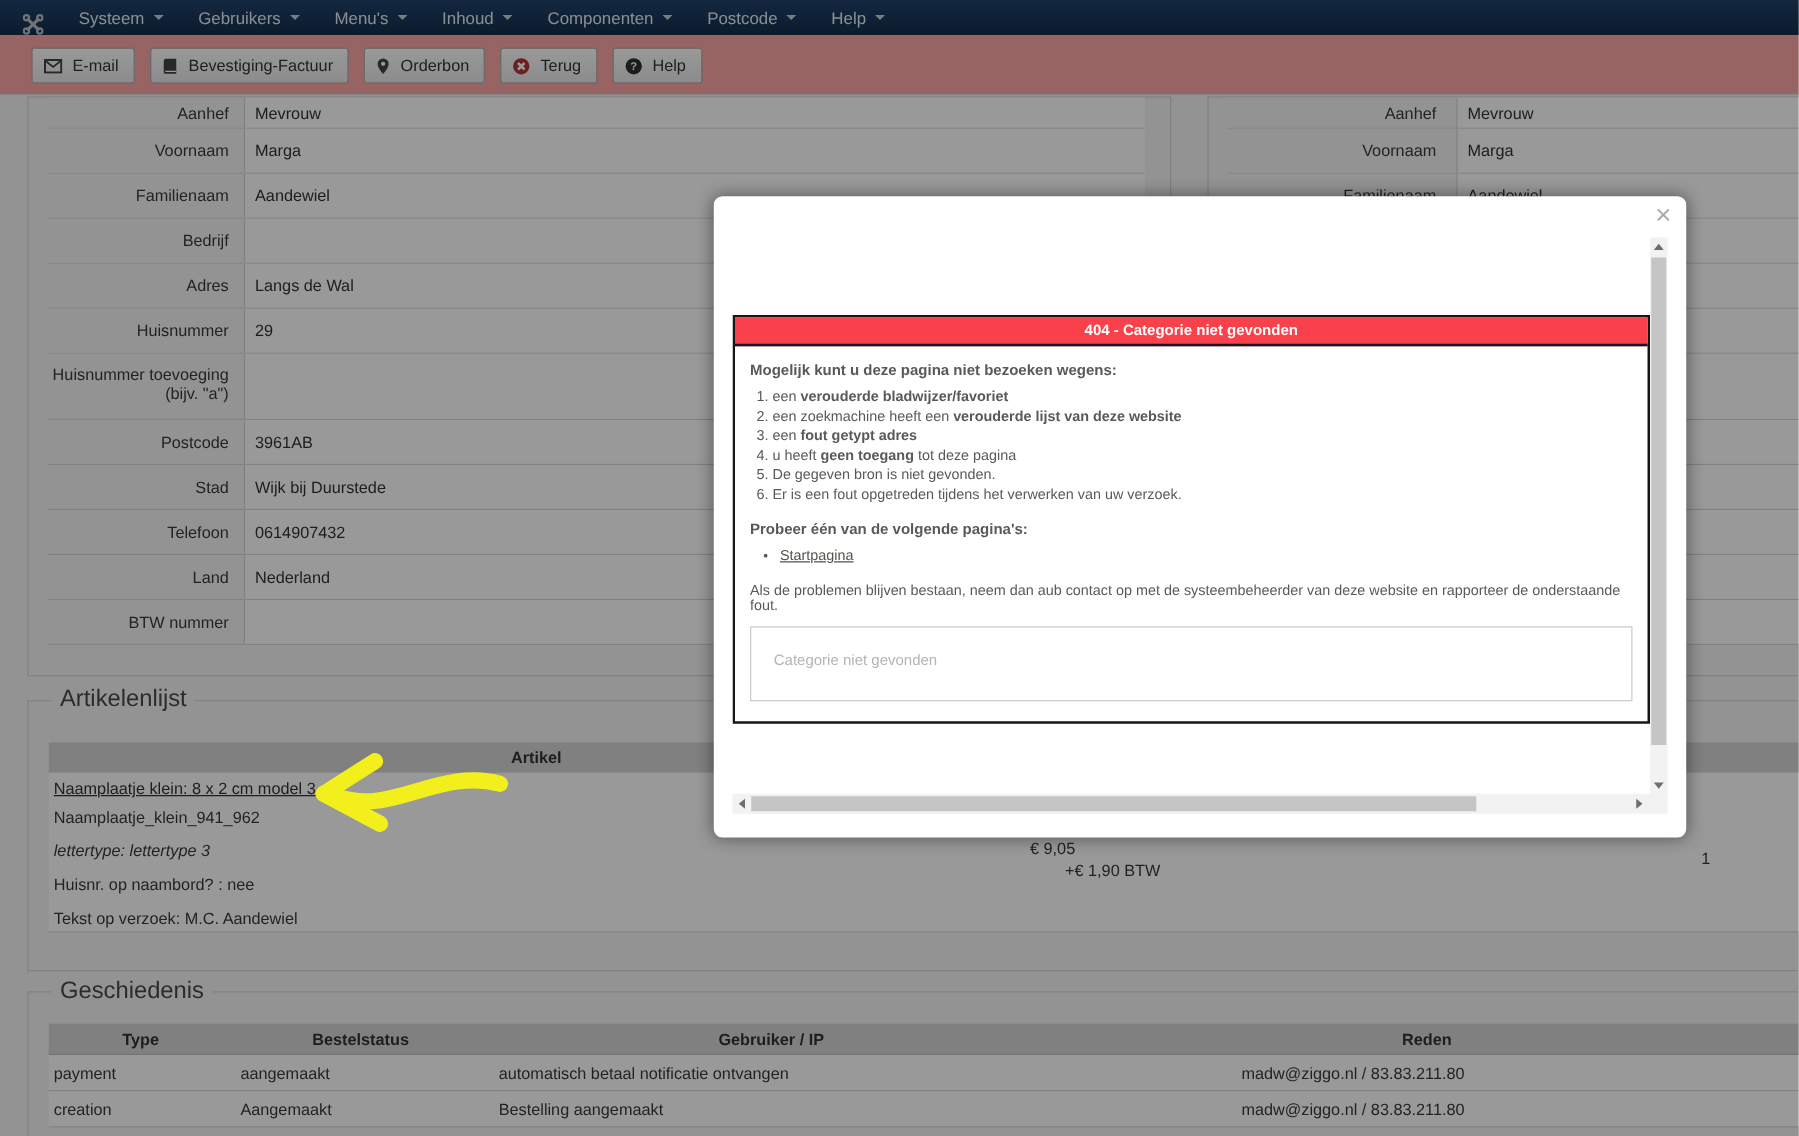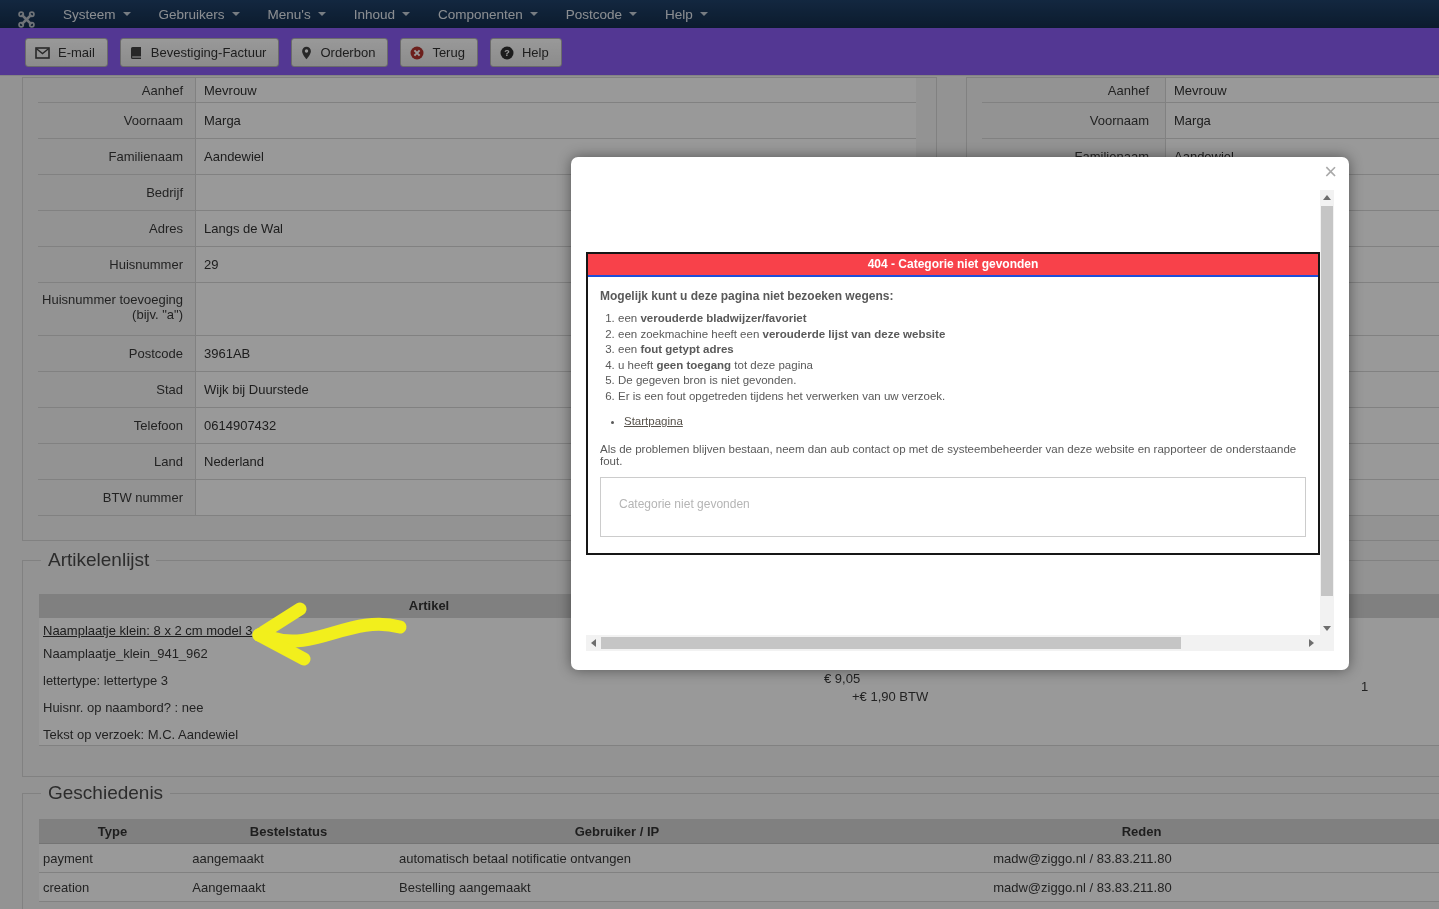--- a/index.html
+++ b/index.html
@@ -10,21 +10,21 @@
   }
   
   #navbar{position:absolute;top:0;left:0;right:0;height:28px;
     background:linear-gradient(#20426b,#142e4c);display:flex;align-items:flex-end;z-index:1;}
   #navbar .logo{margin:0 14px 0 18px;display:flex;align-items:center;}
   #navbar .navitem{display:flex;align-items:center;color:#e7ecf2;font-size:13.5px;
     padding:0 14px;height:28px;cursor:pointer;}
   .caret{display:inline-block;width:0;height:0;border-left:4px solid transparent;
     border-right:4px solid transparent;border-top:4px solid #c7d0da;margin-left:7px;}
   
-  #toolbar{position:absolute;top:28px;left:0;right:0;height:47px;background:#8b5cf6;
+  #toolbar{position:absolute;top:28px;left:0;right:0;height:47px;background:#fca5a5;
     border-bottom:1px solid #dcdcdc;z-index:1;}
   #toolbar .btnrow{position:absolute;left:25px;top:10px;display:flex;}
   .tbtn{display:flex;align-items:center;height:27px;padding:0 12px 0 9px;margin-right:12px;
     background:linear-gradient(#ffffff,#e9e9e9);border:1px solid #b2b2b2;border-radius:3px;
     font-size:13px;color:#333;cursor:pointer;box-shadow:0 1px 0 rgba(255,255,255,.6) inset;}
   .tbtn .ticon{display:flex;align-items:center;margin-right:8px;}
   
   .fieldset{position:absolute;border:1px solid #d8d8d8;}
   .legend{position:absolute;top:-12px;left:18px;background:#f5f5f5;padding:0 7px;
     font-size:19px;color:#4a4a4a;}
@@ -54,21 +54,21 @@
   
   #arrow{position:absolute;left:246px;top:600px;z-index:60;}
   
   #modal{position:absolute;left:571px;top:157px;width:778px;height:513px;background:#fff;
     border-radius:7px;box-shadow:0 0 14px rgba(0,0,0,.45);z-index:70;}
   #modal .close{position:absolute;top:2px;right:12px;font-size:22px;color:#a9a9a9;cursor:pointer;
     font-family:"Liberation Sans",sans-serif;}
   #iframe-area{position:absolute;left:15px;top:33px;width:748px;height:461px;background:#fff;}
   #iframe-content{position:absolute;left:0;top:0;width:734px;height:445px;overflow:hidden;background:#fff;}
   #err-block{margin-top:62px;width:730px;border:2px solid #161616;box-sizing:content-box;}
-  #err-banner{height:21px;line-height:21px;background:#f8414a;border-bottom:2px solid #1d4ed8;
+  #err-banner{height:21px;line-height:21px;background:#f8414a;border-bottom:2px solid #0f172a;
     color:#fff;font-weight:bold;font-size:12px;text-align:center;}
   #err-body{padding:12px 12px 16px;color:#595959;}
   #err-body .intro{font-size:12px;font-weight:bold;margin:0 0 8px;}
   #err-body ol{margin:0 0 10px 18px;padding:0;font-size:11.5px;line-height:15.5px;}
   #err-body .tryp{font-size:12px;font-weight:bold;margin:12px 0 8px;}
   #err-body ul{margin:0 0 6px 24px;padding:0;font-size:11.5px;line-height:15px;}
   #err-body ul a{color:#57524b;}
   #err-body .contact{font-size:11.5px;margin:14px 0 10px;}
   #code-box{border:1px solid #ccc;padding:19px 10px 25px 18px;color:#b5b5b5;font-size:12px;}
   
@@ -281,21 +281,21 @@
 
 <div class="fieldset" style="left:22px;top:560px;width:1500px;height:215px;border-right:none;">
   <span class="legend">Artikelenlijst</span>
   <div class="theader" style="left:16px;top:33px;width:1480px;height:24px;">
     <div style="position:absolute;left:0;top:0;width:780px;text-align:center;line-height:24px;">Artikel</div>
 
   </div>
   <div class="artikel-rows" style="left:16px;top:57px;width:1480px;height:127px;"></div>
   <a class="art-line art-link chev" href="#" style="left:20px;top:62px;">Naamplaatje klein: 8 x 2 cm model 3</a>
   <div class="art-line" style="left:20px;top:85px;">Naamplaatje_klein_941_962</div>
-  <div class="art-line" style="left:20px;top:112px;">lettertype: lettertype 3</div>
+  <div class="art-line" style="left:20px;top:112px;font-style:italic;">lettertype: lettertype 3</div>
   <div class="art-line" style="left:20px;top:139px;">Huisnr. op naambord? : nee</div>
   <div class="art-line" style="left:20px;top:166px;">Tekst op verzoek: M.C. Aandewiel</div>
   <div class="art-line" style="left:801px;top:110px;">€ 9,05</div>
   <div class="art-line" style="left:801px;top:128px;margin-left:28px;">+€ 1,90 BTW</div>
   <div class="art-line" style="left:1338px;top:118px;">1</div>
 </div>
 
 <div class="fieldset" style="left:22px;top:793px;width:1500px;height:130px;border-right:none;">
   <span class="legend">Geschiedenis</span>
   <div style="position:absolute;left:16px;top:25px;width:1401px;">
@@ -338,20 +338,21 @@
         <div id="err-body">
           <p class="intro">Mogelijk kunt u deze pagina niet bezoeken wegens:</p>
           <ol>
             <li><span>een </span><b>verouderde bladwijzer/favoriet</b><span></span></li>
             <li><span>een zoekmachine heeft een </span><b>verouderde lijst van deze website</b><span></span></li>
             <li><span>een </span><b>fout getypt adres</b><span></span></li>
             <li><span>u heeft </span><b>geen toegang</b><span> tot deze pagina</span></li>
             <li><span>De gegeven bron is niet gevonden.</span><b></b><span></span></li>
             <li><span>Er is een fout opgetreden tijdens het verwerken van uw verzoek.</span><b></b><span></span></li>
           </ol>
+          <p class="tryp">Probeer één van de volgende pagina's:</p>
           <ul>
             <li><a href="#">Startpagina</a></li>
           </ul>
           <p class="contact">Als de problemen blijven bestaan, neem dan aub contact op met de systeembeheerder van deze website en rapporteer de onderstaande fout.</p>
           <div id="code-box">Categorie niet gevonden</div>
         </div>
       </div>
     </div>
 
     <div class="sb-track" style="right:0;top:0;width:14px;height:445px;">

